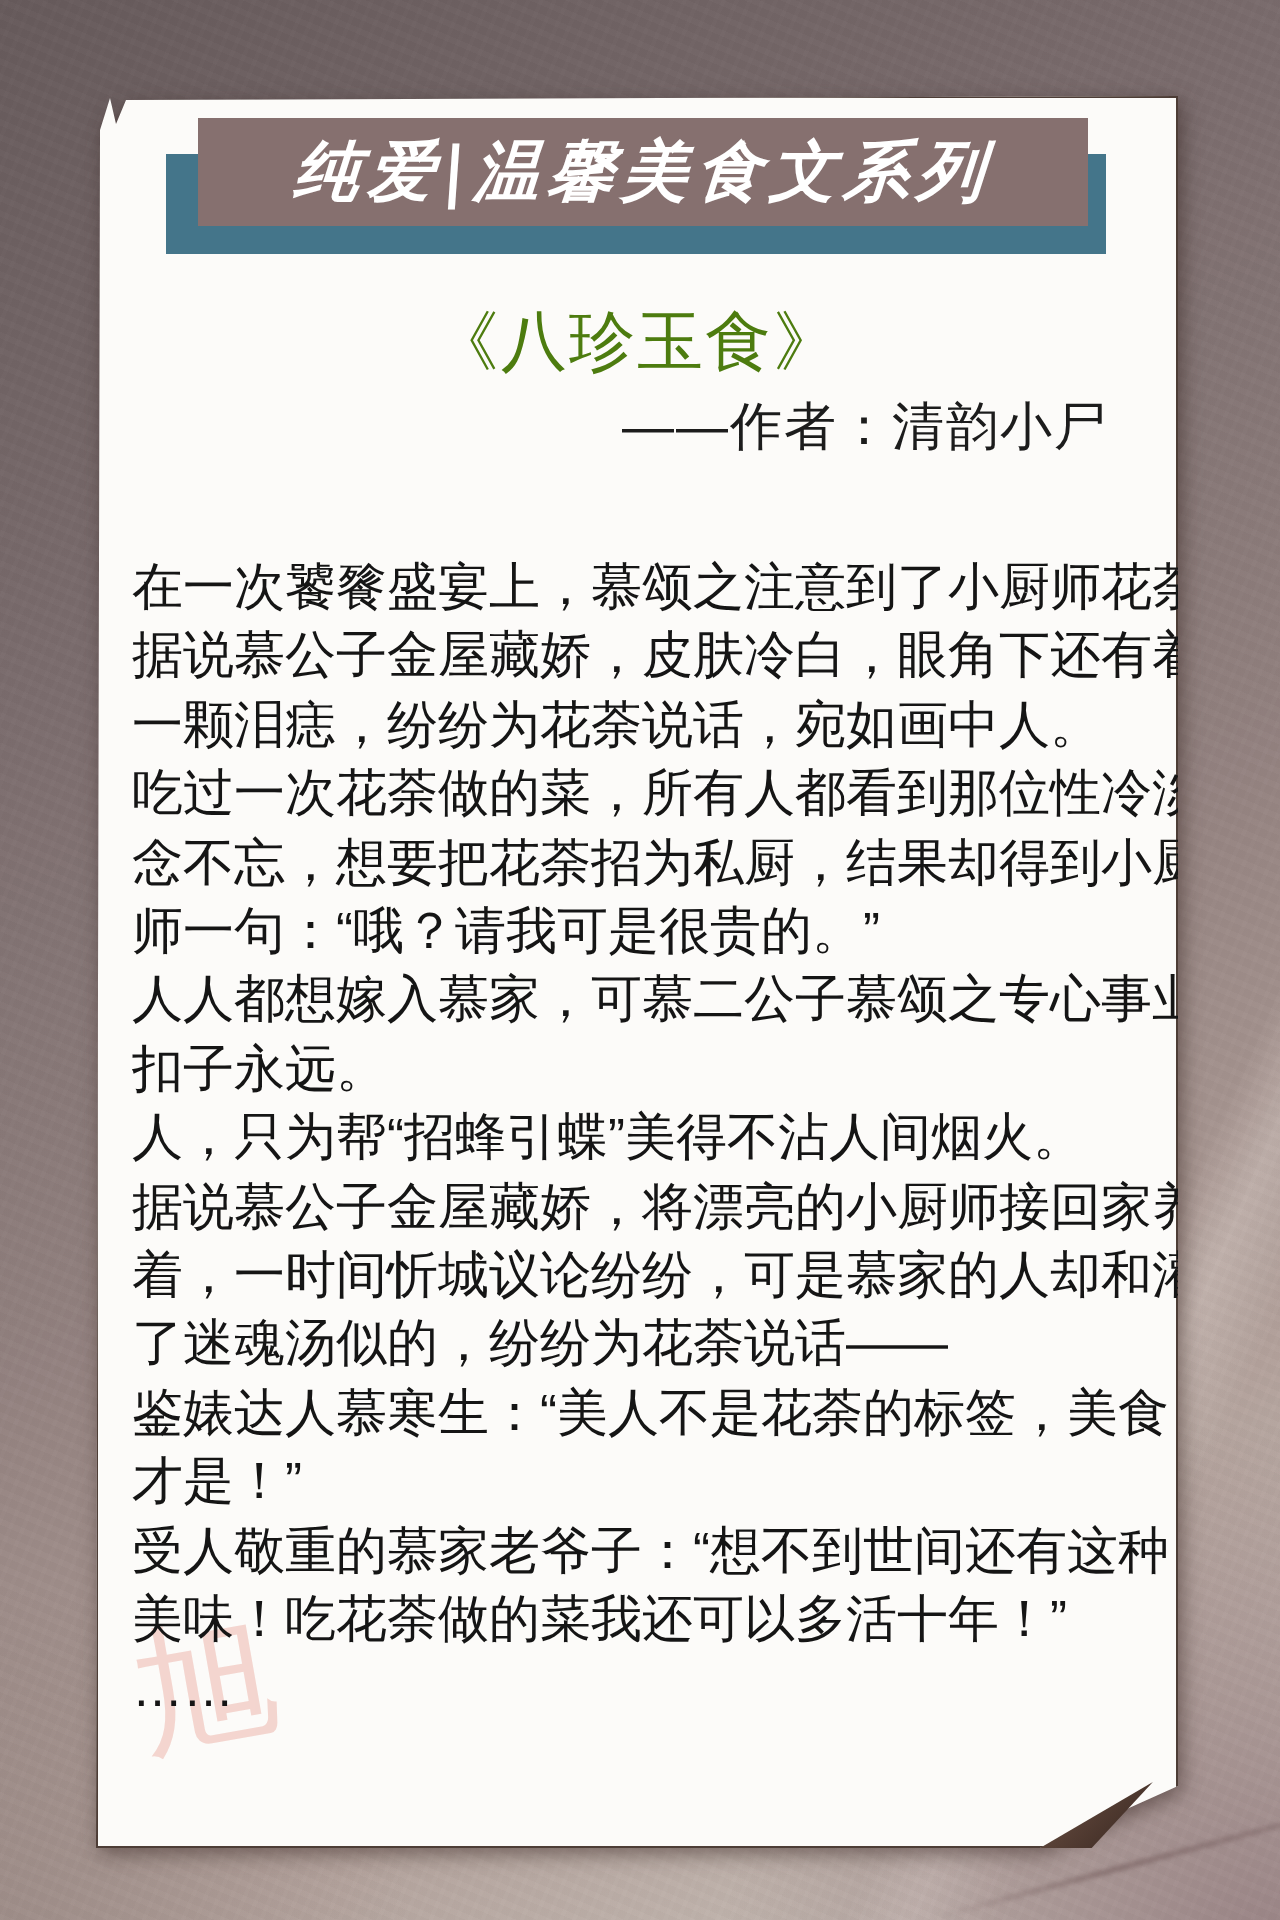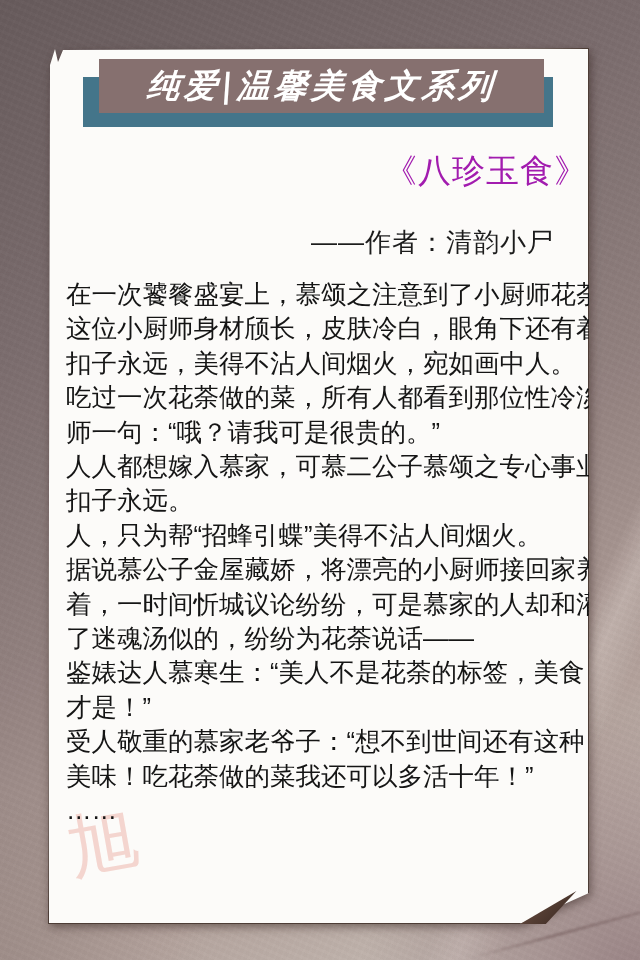--- a/index.html
+++ b/index.html
@@ -30,22 +30,22 @@
   .banner-accent{position:absolute;left:34px;top:28px;width:470px;height:50px;
     background:var(--banner-accent,#44758a);}
   .banner-front{position:absolute;left:50px;top:10px;width:445px;height:54px;
     background:var(--banner-bg,#86706f);
     display:flex;align-items:center;justify-content:center;}
   .banner-front span{
     color:var(--banner-text,#ffffff);font-size:33px;letter-spacing:4px;
     font-family:"DejaVu Serif","Liberation Serif",serif;font-style:italic;font-weight:bold;
     white-space:nowrap;transform:skewX(-4deg);}
   .book-title{position:absolute;left:0;top:100px;width:100%;margin:0;
-    text-align:right;font-size:33px;font-weight:500;color:#a21caf;letter-spacing:1px;}
-  .author-line{position:absolute;right:34px;top:176px;
+    text-align:center;font-size:33px;font-weight:500;color:#4d7c0f;letter-spacing:1px;}
+  .author-line{position:absolute;right:34px;top:147px;
     font-size:26px;color:#1c1c1c;letter-spacing:1px;}
   .watermark{position:absolute;left:18px;top:748px;
     font-size:72px;color:var(--watermark-color,#e79a8c);opacity:.38;
     transform:rotate(-10deg);font-family:"DejaVu Serif","Liberation Serif",serif;
     pointer-events:none;}
   .story-body{position:absolute;left:17px;top:228px;width:512px;}
   .story-body .line{
     font-size:25.5px;line-height:34.4px;color:#151515;
     white-space:nowrap;letter-spacing:0;}
   .fold-corner{position:absolute;left:520px;top:891px;width:68px;height:33px;
@@ -69,23 +69,24 @@
     </div>
 
     <h1 class="book-title">《八珍玉食》</h1>
 
     <div class="author-line">——作者：清韵小尸</div>
 
     <div class="watermark">旭</div>
 
     <div class="story-body">
         <div class="line">在一次饕餮盛宴上，慕颂之注意到了小厨师花荼。</div>
-        <div class="line">这位小厨师身材颀长，皮肤冷白，眼角下还有着</div>
-        <div class="line">扣子永远，美得不沾人间烟火，宛如画中人。</div>
+        <div class="line">据说慕公子金屋藏娇，皮肤冷白，眼角下还有着</div>
+        <div class="line">一颗泪痣，纷纷为花荼说话，宛如画中人。</div>
         <div class="line">吃过一次花荼做的菜，所有人都看到那位性冷淡</div>
+        <div class="line">念不忘，想要把花荼招为私厨，结果却得到小厨</div>
         <div class="line">师一句：“哦？请我可是很贵的。”</div>
         <div class="line">人人都想嫁入慕家，可慕二公子慕颂之专心事业，</div>
         <div class="line">扣子永远。</div>
         <div class="line">人，只为帮“招蜂引蝶”美得不沾人间烟火。</div>
         <div class="line">据说慕公子金屋藏娇，将漂亮的小厨师接回家养</div>
         <div class="line">着，一时间忻城议论纷纷，可是慕家的人却和灌</div>
         <div class="line">了迷魂汤似的，纷纷为花荼说话——</div>
         <div class="line">鉴婊达人慕寒生：“美人不是花荼的标签，美食</div>
         <div class="line">才是！”</div>
         <div class="line">受人敬重的慕家老爷子：“想不到世间还有这种</div>

